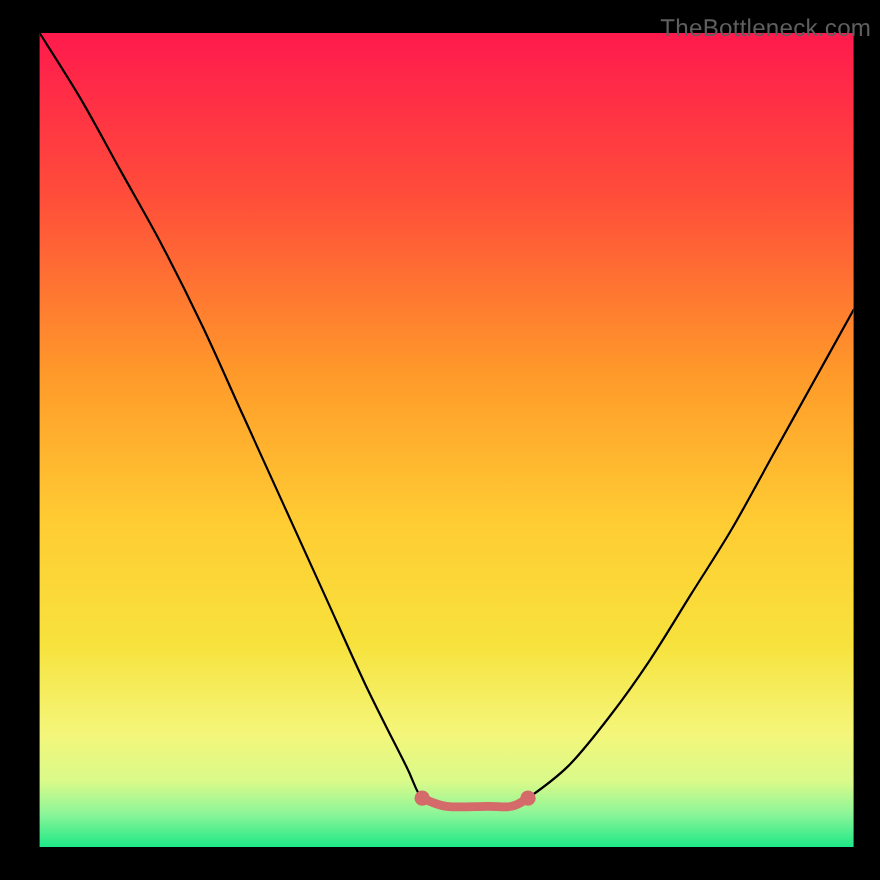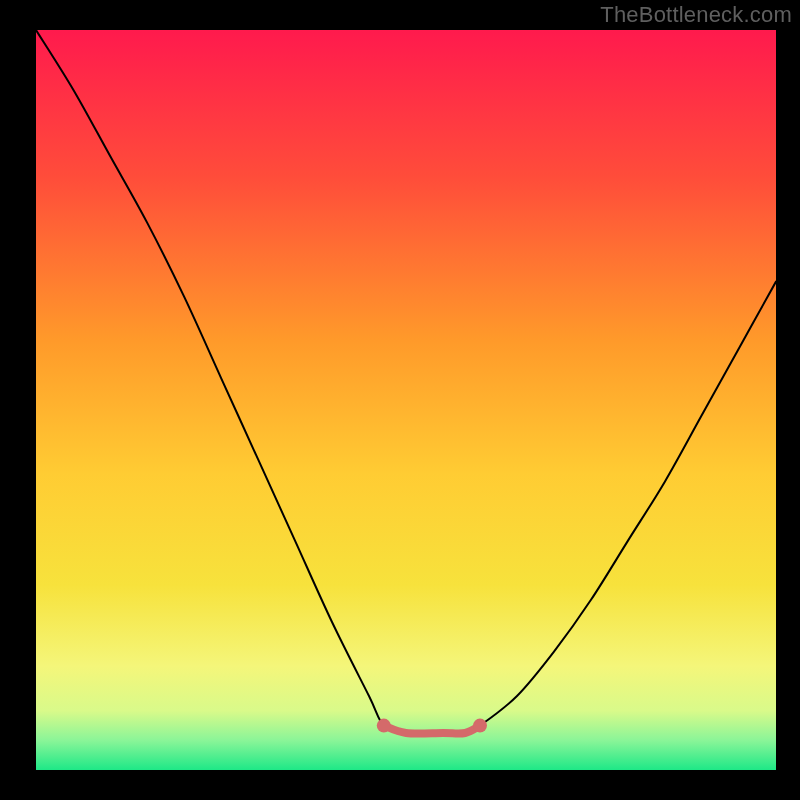--- a/index.html
+++ b/index.html
@@ -11,21 +11,21 @@
     overflow: hidden;
   }
   .frame {
     position: relative;
     width: 800px;
     height: 800px;
     background: #000;
   }
   .watermark {
     position: absolute;
-    top: 2px;
+    top: 13px;
     right: 8px;
     font-family: Arial, Helvetica, sans-serif;
     font-size: 22px;
     color: #5f5f5f;
     font-weight: 500;
     letter-spacing: 0.2px;
     z-index: 10;
   }
   svg {
     display: block;

